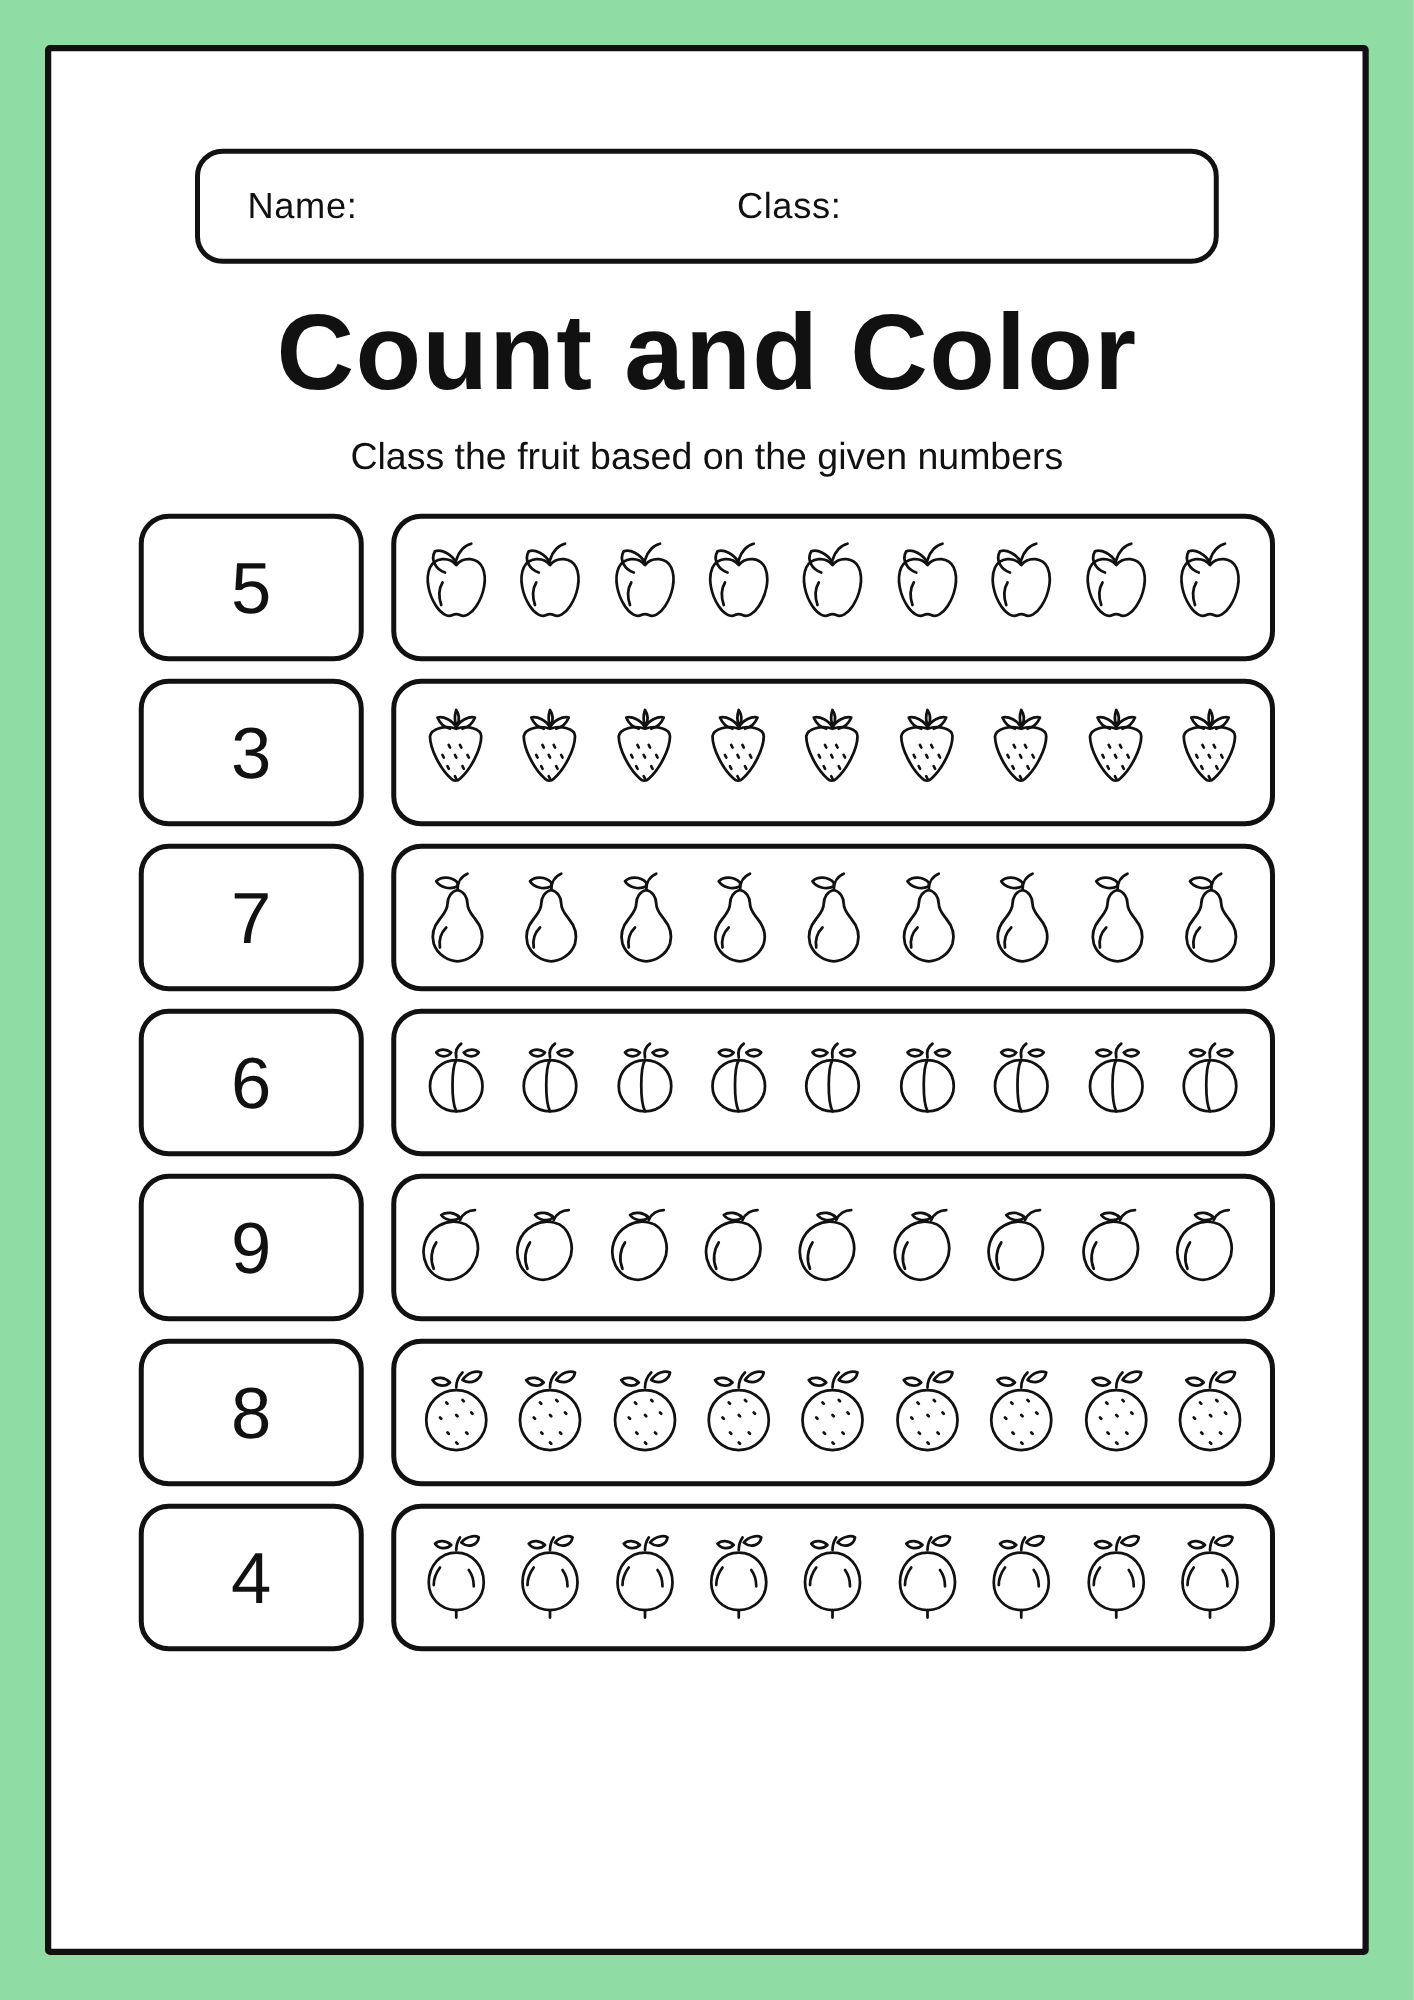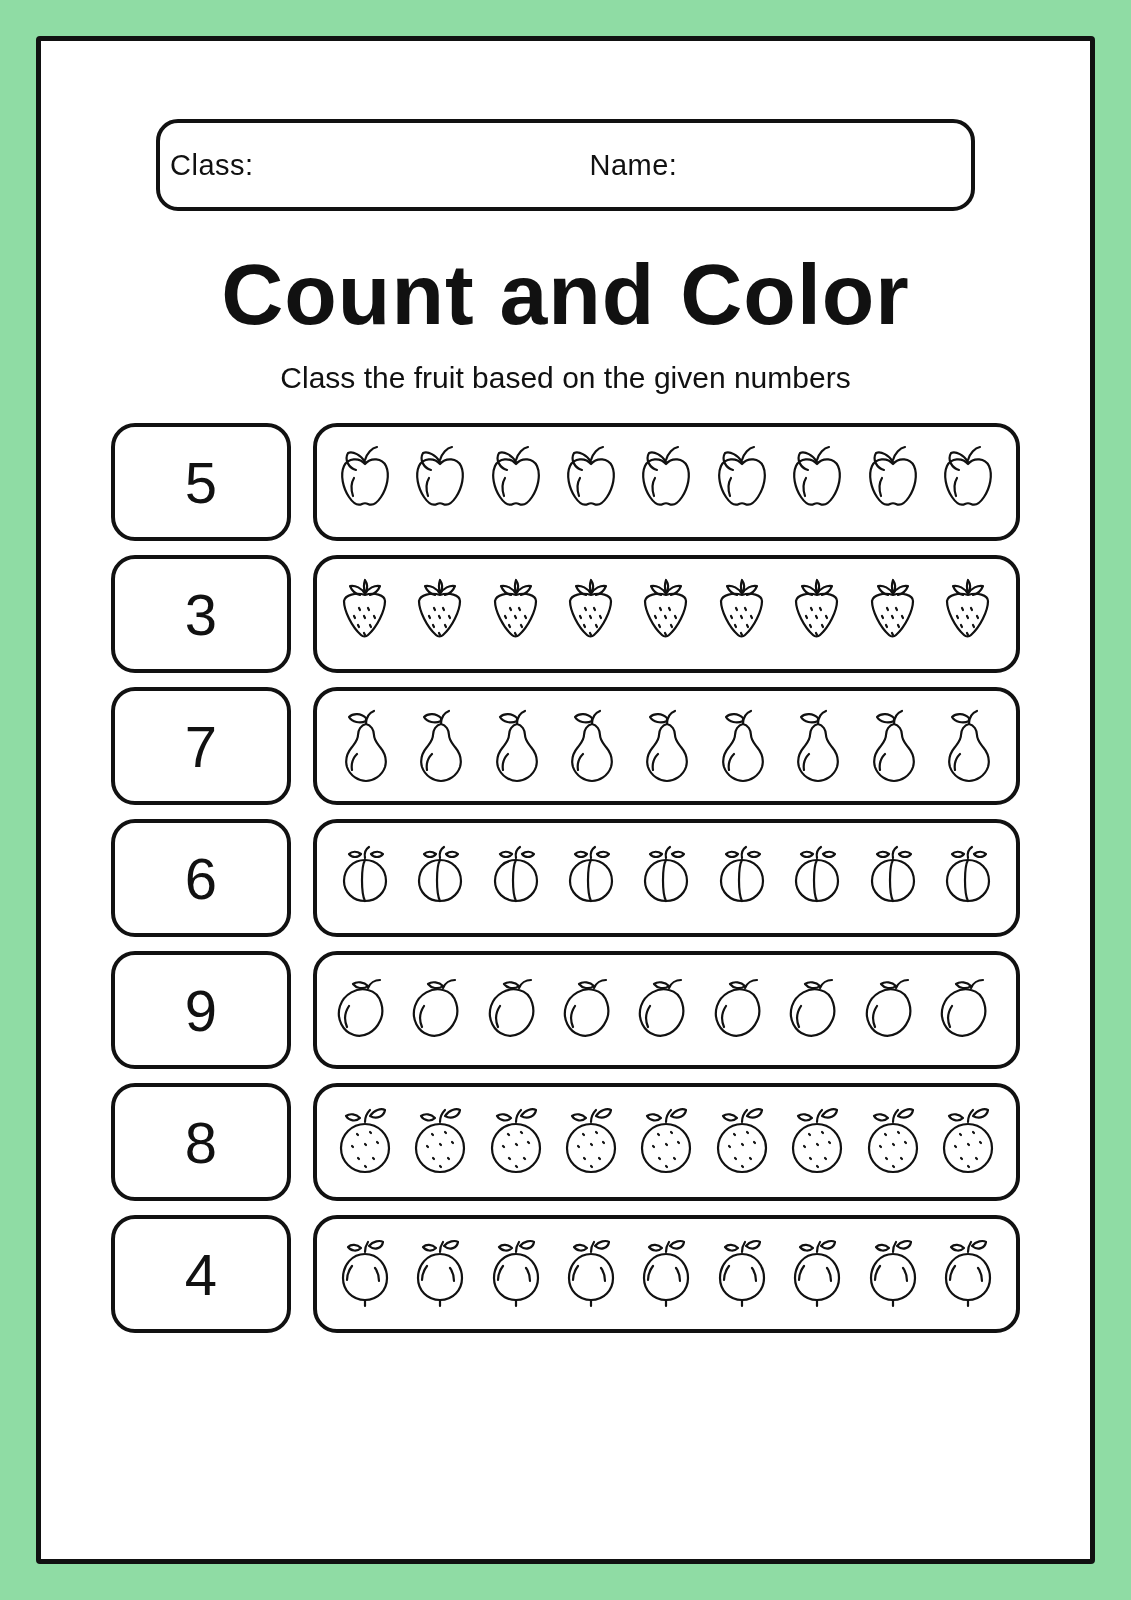--- a/index.html
+++ b/index.html
@@ -51,21 +51,21 @@
     font-size: 29px;
     color: #111111;
     letter-spacing: 0.5px;
   }
   .namebar .field.class-field {
     padding-left: 10px;
   }
   
   .title {
     text-align: center;
-    margin-top: 38px;
+    margin-top: 26px;
     font-size: 86px;
     font-weight: bold;
     color: #111111;
     letter-spacing: 1px;
     line-height: 1.05;
   }
   .subtitle {
     text-align: center;
     margin-top: 22px;
     font-size: 30px;
@@ -120,25 +120,25 @@
     height: 100%;
   }
 </style>
 </head>
 <body>
 
 <div class="page">
   <div class="inner">
 
     <div class="namebar">
+      <div class="field">
+        <span>Name:</span>
+      </div>
       <div class="field class-field">
         <span>Class:</span>
-      </div>
-      <div class="field">
-        <span>Name:</span>
       </div>
     </div>
 
     <div class="title">Count and Color</div>
     <div class="subtitle">Class the fruit based on the given numbers</div>
 
     <div class="rows" id="rows">
         <div class="row">
           <div class="numbox">
             <span>5</span>

